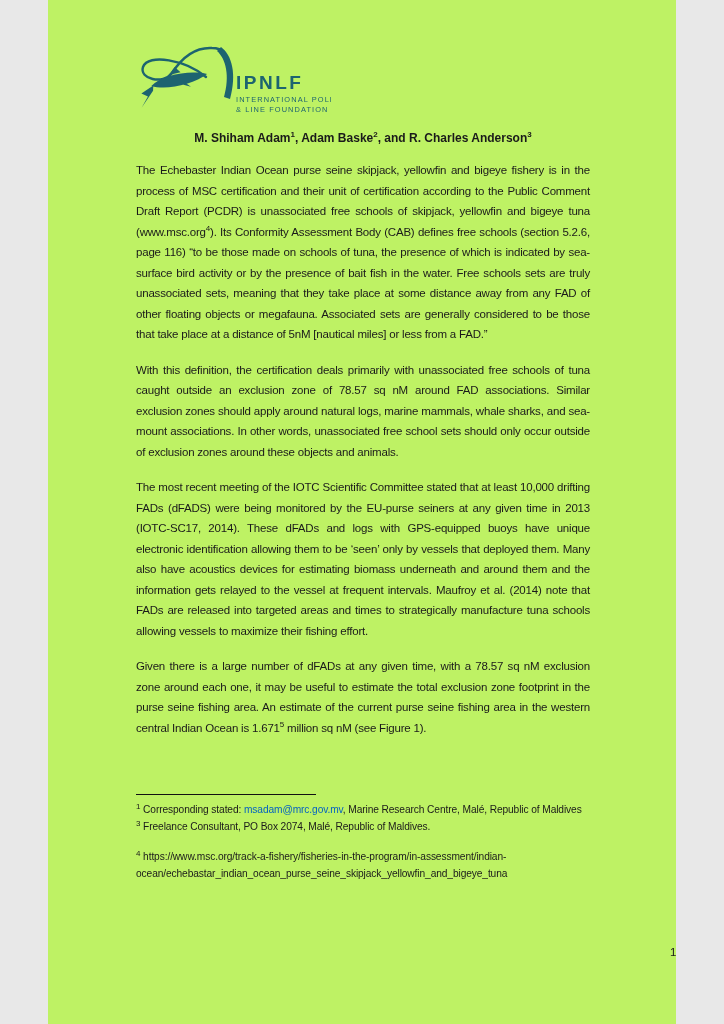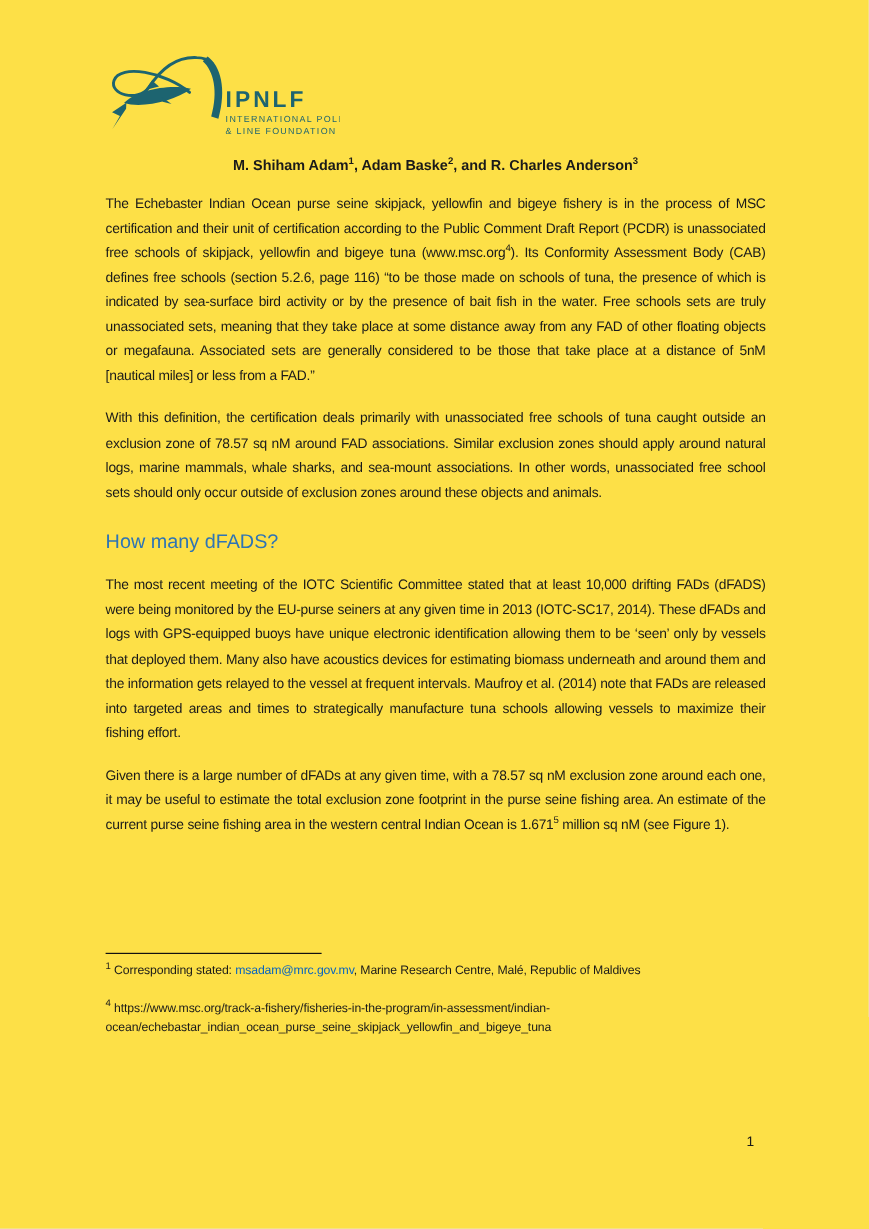--- a/index.html
+++ b/index.html
@@ -1,22 +1,22 @@
 <!DOCTYPE html>
 <html><head>
 <meta charset="utf-8">
 <style>
   * { margin: 0; padding: 0; box-sizing: border-box; }
   html, body { background: #e8e8e8; }
   .page {
     position: relative;
-    width: 724px;
+    width: 628px;
     height: 1024px;
     margin: 0 auto;
-    background: #fde047;
+    background: #bef264;
     overflow: hidden;
     font-family: "Liberation Sans", sans-serif;
     color: #1a1a1a;
   }
   .content { padding: 40px 86px 0 88px; }
 
   
   .logo { display: block; margin: 0; }
   .logo svg { display: block; }
   .logo text { font-family: "Liberation Sans", sans-serif; }
@@ -119,33 +119,33 @@
       </svg>
     </div>
 
 
     <p class="authors"><span>M. Shiham Adam</span><sup class="ref">1</sup><span>, </span><span>Adam Baske</span><sup class="ref">2</sup><span>, and </span><span>R. Charles Anderson</span><sup class="ref">3</sup></p>
 
     <p class="body-para"><span>The Echebaster Indian Ocean purse seine skipjack, yellowfin and bigeye fishery is in the process of MSC certification and their unit of certification according to the Public Comment Draft Report (PCDR) is unassociated free schools of skipjack, yellowfin and bigeye tuna (www.msc.org</span><sup class="ref">4</sup><span>).  Its Conformity Assessment Body (CAB) defines free schools (section 5.2.6, page 116) “to be those made on schools of tuna, the presence of which is indicated by sea-surface bird activity or by the presence of bait fish in the water. Free schools sets are truly unassociated sets, meaning that they take place at some distance away from any FAD of other floating objects or megafauna. Associated sets are generally considered to be those that take place at a distance of 5nM [nautical miles] or less from a FAD.”</span></p>
 
     <p class="body-para">With this definition, the certification deals primarily with unassociated free schools of tuna caught outside an exclusion zone of 78.57 sq nM around FAD associations. Similar exclusion zones should apply around natural logs, marine mammals, whale sharks, and sea-mount associations. In other words, unassociated free school sets should only occur outside of exclusion zones around these objects and animals.</p>
 
-    <h2 class="section-heading">How many dFADS?</h2>
 
     <p class="body-para">The most recent meeting of the IOTC Scientific Committee stated that at least 10,000 drifting FADs (dFADS) were being monitored by the EU-purse seiners at any given time in 2013 (IOTC-SC17, 2014). These dFADs and logs with GPS-equipped buoys have unique electronic identification allowing them to be ‘seen’ only by vessels that deployed them. Many also have acoustics devices for estimating biomass underneath and around them and the information gets relayed to the vessel at frequent intervals. Maufroy et al. (2014) note that FADs are released into targeted areas and times to strategically manufacture tuna schools allowing vessels to maximize their fishing effort.</p>
 
     <p class="body-para"><span>Given there is a large number of dFADs at any given time, with a 78.57 sq nM exclusion zone around each one, it may be useful to estimate the total exclusion zone footprint in the purse seine fishing area. An estimate of the current purse seine fishing area in the western central Indian Ocean is 1.671</span><sup class="ref">5</sup><span> million sq nM (see Figure 1).</span></p>
 
   </div>
 
   <div class="footnotes">
     <hr class="fn-separator">
 
     <div class="footnote"><sup class="ref">1</sup><span> Corresponding stated: </span><a class="link">msadam@mrc.gov.mv</a><span>, Marine Research Centre, Malé, Republic of Maldives</span></div>
 
 
+    <div class="footnote"><sup class="ref">3</sup><span> Freelance Consultant, PO Box 2074, Malé, Republic of Maldives.</span></div>
 
     <div class="footnote fn-group-2"><sup class="ref">4</sup><span> https://www.msc.org/track-a-fishery/fisheries-in-the-program/in-assessment/indian-ocean/echebastar_indian_ocean_purse_seine_skipjack_yellowfin_and_bigeye_tuna</span></div>
 
   </div>
 
   <div class="page-number">1</div>
 </div>
 
 </body></html>

